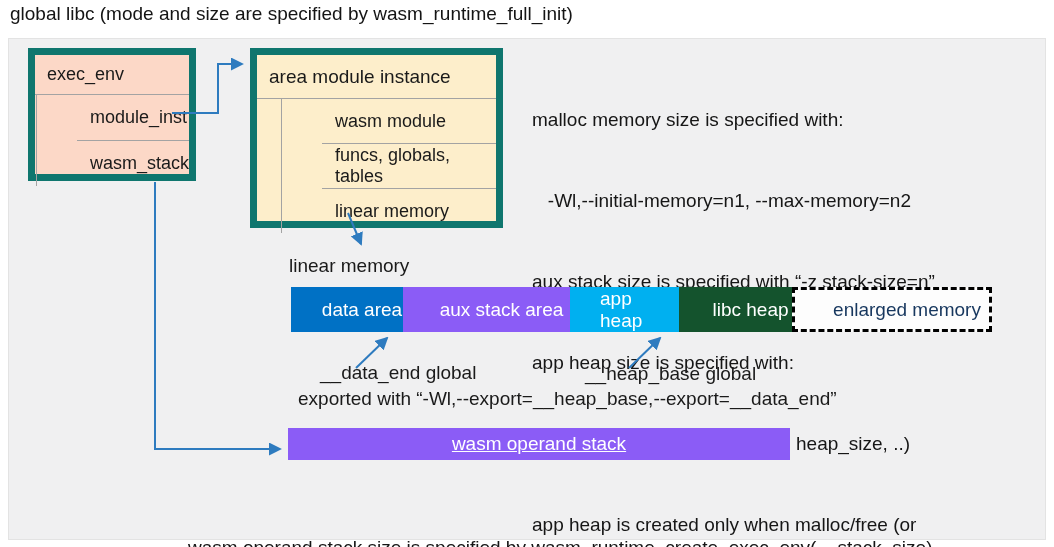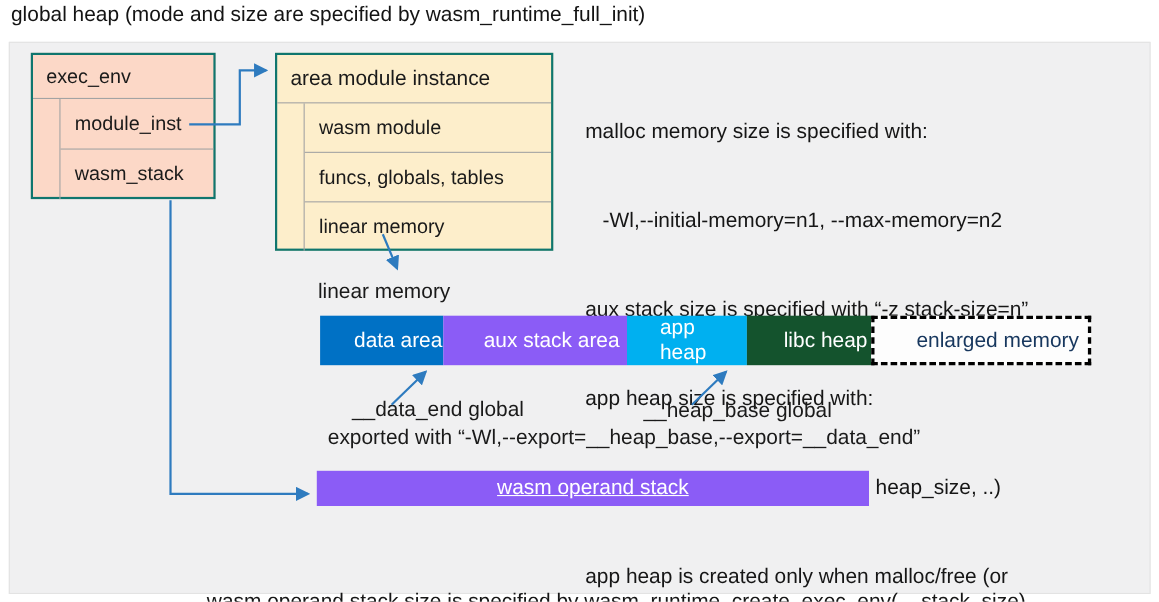--- a/index.html
+++ b/index.html
@@ -8,25 +8,25 @@
     width:1054px; height:547px; position:relative; overflow:hidden;
     font-family:"Liberation Sans", sans-serif; color:#1a1a1a;
   }
   .abs { position:absolute; }
 
   #title { left:10px; top:3px; font-size:19px; color:#141414; }
 
   #panel { left:8px; top:38px; width:1038px; height:502px; background:#f0f0f1; border:1px solid #e3e3e3; }
 
   
-  .struct-box { position:absolute; border:2px solid #0f766e; }
+  .struct-box { position:absolute; border:7px solid #0f766e; }
   .pink  { background:#fcd8c7; }
   .cream { background:#fdeecb; }
   .struct-header { border-bottom:1px solid #a3a3a3; display:flex; align-items:center; padding-left:12px; font-size:18px; }
-  .struct-body { display:flex; }
+  .struct-body { display:flex;gap:40px; }
   .struct-indent { width:25px; border-right:1px solid #a3a3a3; }
   .struct-rows { flex:1; display:flex; flex-direction:column; }
   .struct-row { flex:1; display:flex; align-items:center; padding-left:13px; font-size:18px; border-bottom:1px solid #a3a3a3; }
   .struct-row:last-child { border-bottom:none; }
 
   
   .notes { font-size:19px; line-height:27px; white-space:pre; color:#161616; }
   #notes-top { left:532px; top:52px; }
   #notes-bottom { left:188px; top:480px; }
 
@@ -44,21 +44,21 @@
   
   #opstack { left:288px; top:428px; width:502px; height:32px; background:#8b5cf6;
              display:flex; align-items:center; justify-content:center;
              color:#ffffff; font-size:19px;text-decoration:underline; }
 
   #arrows { left:0; top:0; width:1054px; height:547px; pointer-events:none; }
 </style>
 </head>
 <body>
 
-<div id="title" class="abs">global heap (mode and size are specified by wasm_runtime_full_init)</div>
+<div id="title" class="abs">global libc (mode and size are specified by wasm_runtime_full_init)</div>
 
 <div id="panel" class="abs"></div>
 
 <div class="struct-box pink" style="left:28px; top:48px; width:168px; height:133px;">
   <div class="struct-header" style="height:40px;">exec_env</div>
   <div class="struct-body" style="height:91px;">
     <div class="struct-indent"></div>
     <div class="struct-rows">
       <div class="struct-row">module_inst</div>
       <div class="struct-row">wasm_stack</div>

